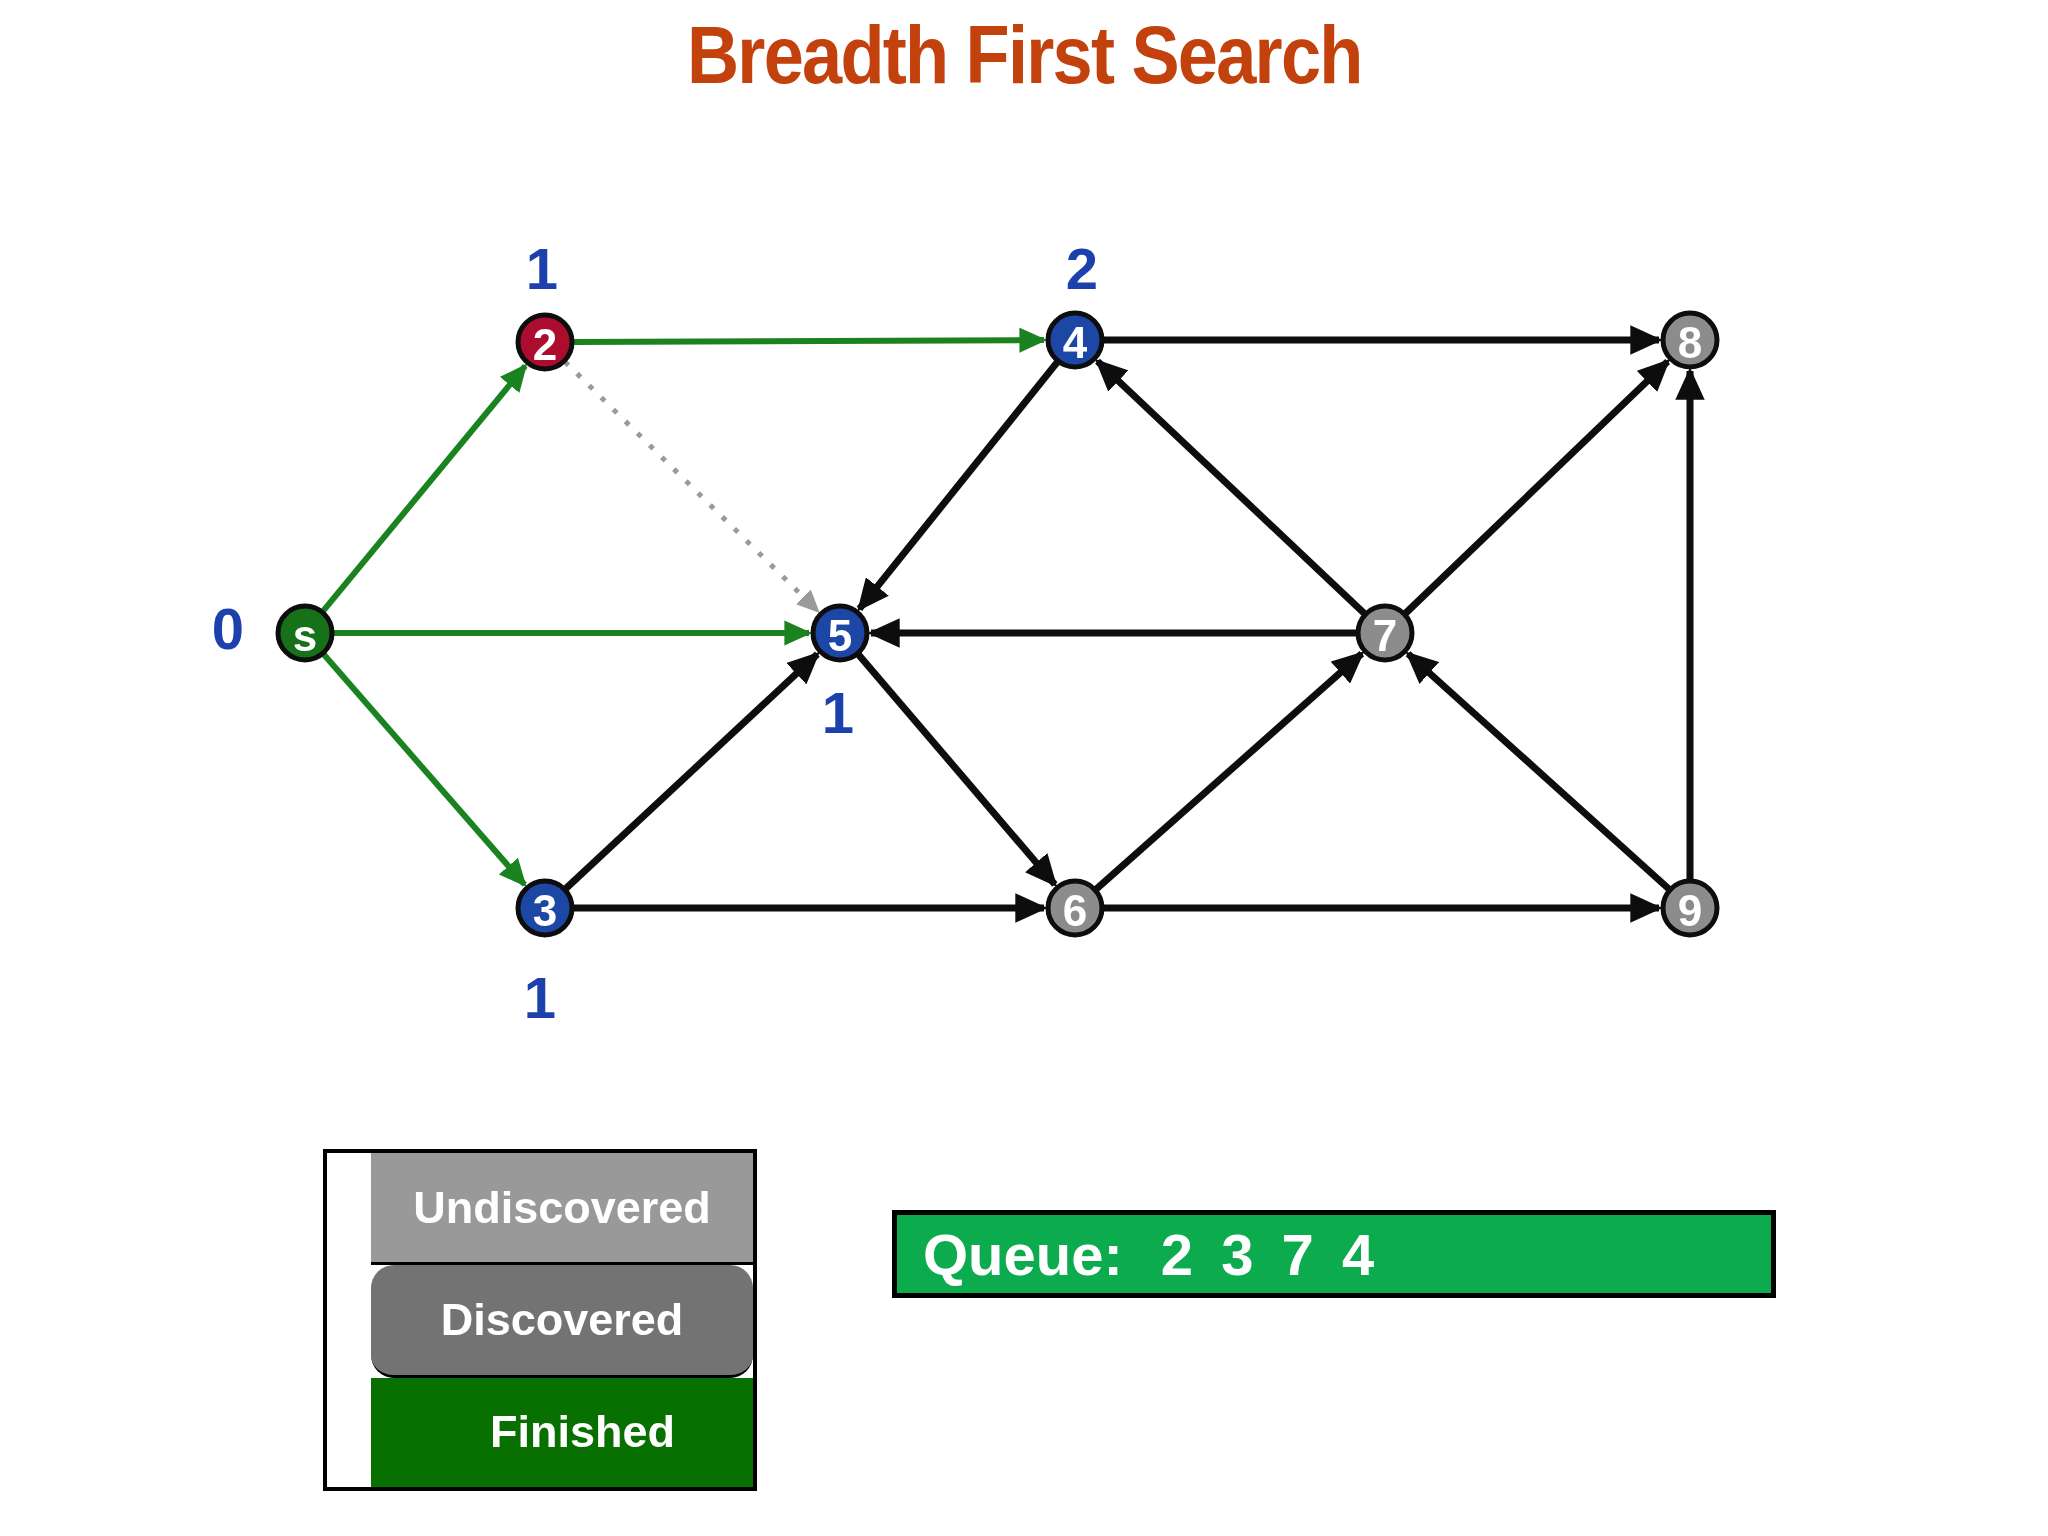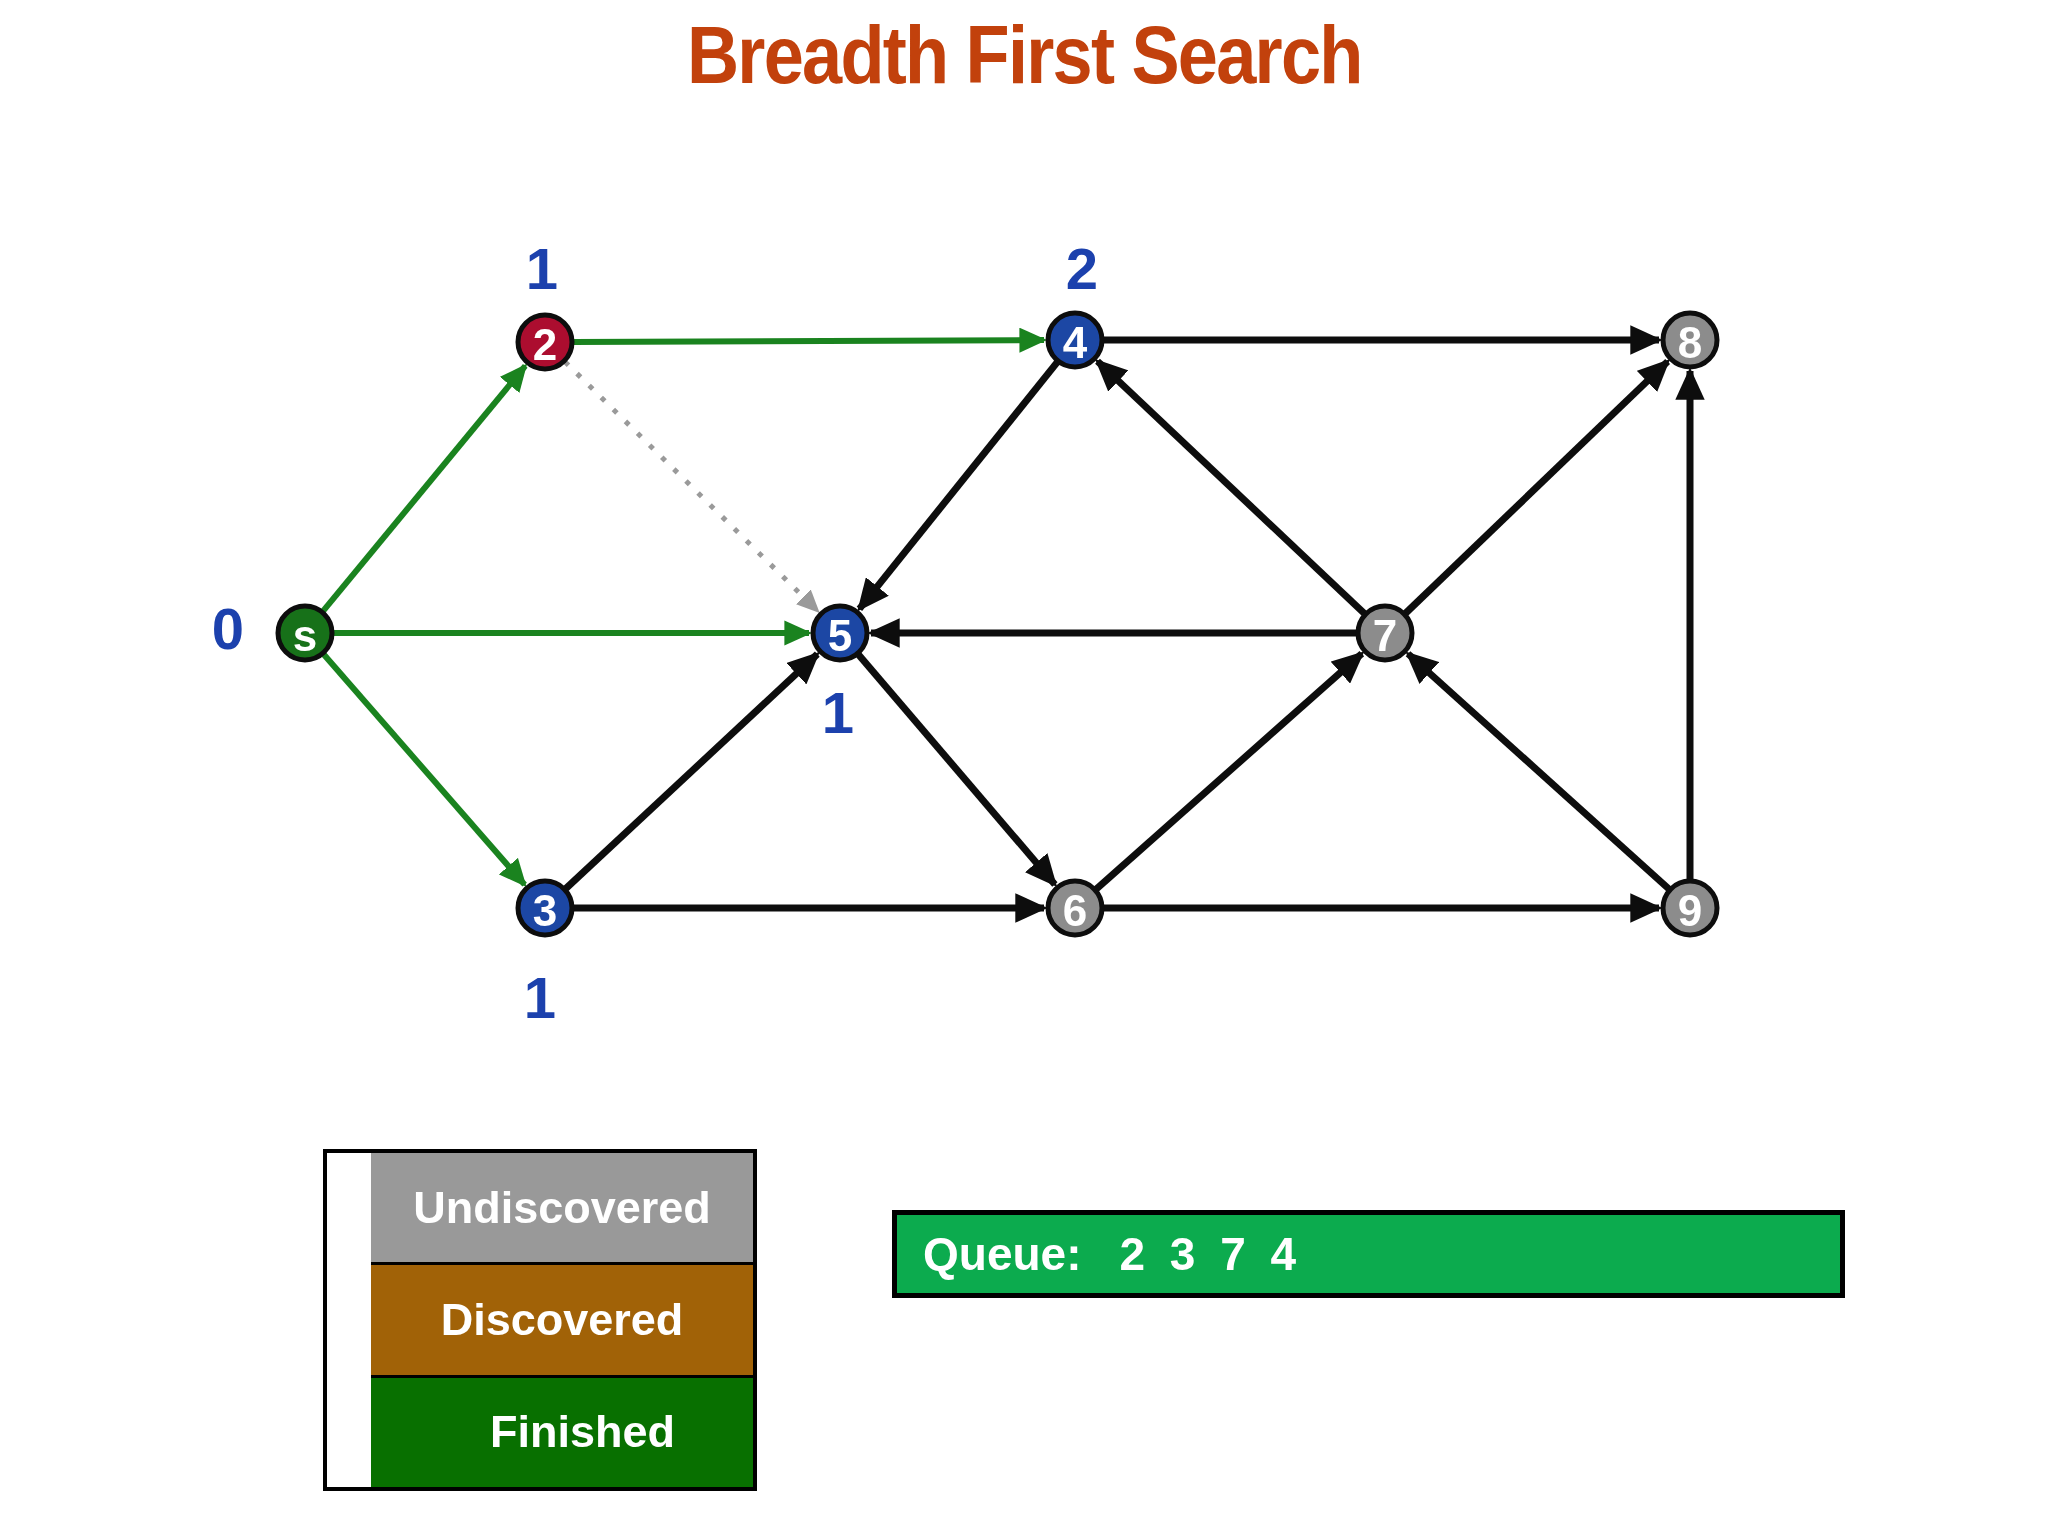--- a/index.html
+++ b/index.html
@@ -39,27 +39,27 @@
     color:#ffffff;
     font-weight:bold;
     font-size:45px;
     border-bottom:3px solid #000;
     margin-left:44px;
   }
   .legend-row:last-child{border-bottom:none;padding-left:41px;}
   #queue-bar{
     position:absolute;
     left:892px;top:1210px;
-    width:953px;height:88px;
+    width:884px;height:88px;
     border:5px solid #000;
     box-sizing:border-box;
     display:flex;align-items:center;
     color:#ffffff;
     font-weight:bold;
-    font-size:46px;
+    font-size:58px;
   }
   #queue-bar .q-label{margin-left:26px;}
   #queue-bar .q-values{margin-left:38px;letter-spacing:6px;}
 </style>
 </head>
 <body>
 
 <div id="page">
 
   <h1 id="title" style="color: #c2410c;"><span class="squeeze">Breadth First Search</span></h1>
@@ -131,21 +131,21 @@
         <text x="1690" y="342" text-anchor="middle" dominant-baseline="central" fill="#FFFFFF" font-size="44" font-weight="bold" font-family="&quot;Liberation Sans&quot;, sans-serif">8</text>
       </g>
       <g>
         <circle cx="1690" cy="908" r="27" fill="#8C8C8C" stroke="#0D0D0D" stroke-width="5"></circle>
         <text x="1690" y="910" text-anchor="middle" dominant-baseline="central" fill="#FFFFFF" font-size="44" font-weight="bold" font-family="&quot;Liberation Sans&quot;, sans-serif">9</text>
       </g>
     </svg>
 
   <div id="legend">
     <div class="legend-row" style="background: rgb(153, 153, 153);">Undiscovered</div>
-    <div class="legend-row" style="background: #a16207;">Discovered</div>
+    <div class="legend-row" style="background: #737373; border-radius: 23px;">Discovered</div>
     <div class="legend-row" style="background: rgb(8, 112, 0);">Finished</div>
   </div>
 
   <div id="queue-bar" style="background: rgb(12, 171, 78);">
     <span class="q-label">Queue:</span>
     <span class="q-values">2 3 7 4</span>
   </div>
 
 </div>
 

